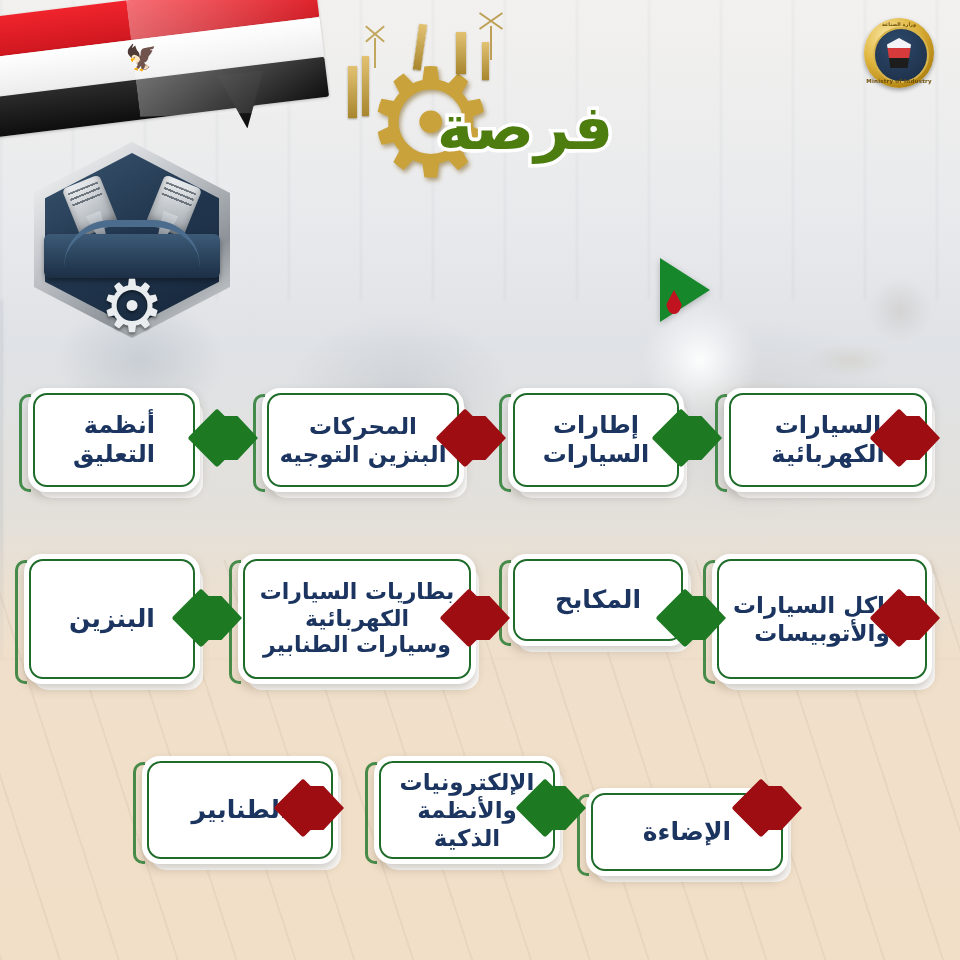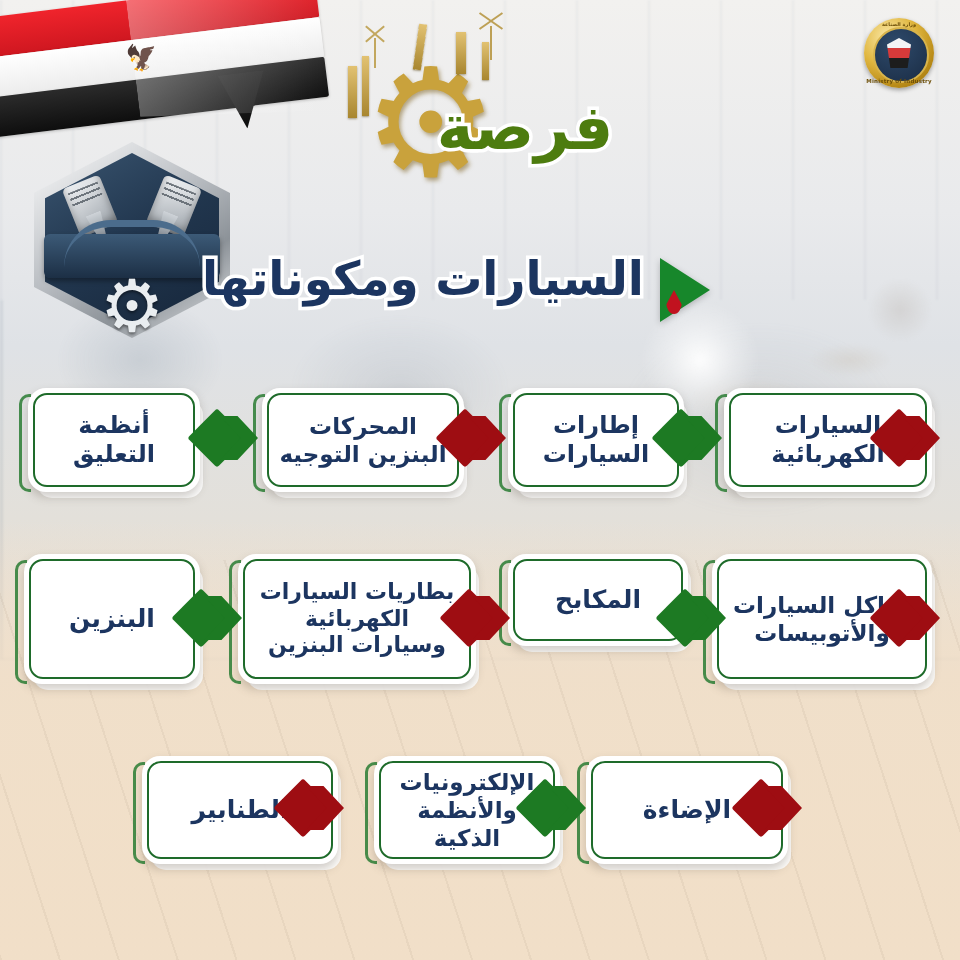--- a/index.html
+++ b/index.html
@@ -196,21 +196,20 @@
 
 
   <div class="seal">
     <div class="disc"></div>
     <div class="eagle2"></div>
     <div class="ar">وزارة الصناعة</div>
     <div class="en">Ministry of Industry</div>
   </div>
 
   <div class="hl hl-1">فرصة</div>
-  <div class="hl hl-3">السيارات ومكوناتها</div>
   <div class="tri"></div>
   <div class="drop"></div>
 
   <div id="flow">
       <div class="box" style="left: 724px; top: 388px; width: 208px; height: 104px;">
         <div class="txt" style="font-size: 24px;">السيارات
 الكهربائية</div>
       </div>
       <div class="arrow red" style="left: 878px; top: 412px;">
         <div class="dia"></div>
@@ -226,21 +225,21 @@
       </div>
       <div class="box" style="left: 262px; top: 388px; width: 202px; height: 104px;">
         <div class="txt" style="font-size: 23px;">المحركات
 البنزين التوجيه</div>
       </div>
       <div class="arrow red" style="left: 444px; top: 412px;">
         <div class="dia"></div>
         <div class="chev"></div>
       </div>
       <div class="box" style="left: 28px; top: 388px; width: 172px; height: 104px;">
-        <div class="txt" style="font-size: 24px;">أنظمة
+        <div class="txt" style="font-size: 24px; text-align: right;">أنظمة
 التعليق</div>
       </div>
       <div class="arrow green" style="left: 196px; top: 412px;">
         <div class="dia"></div>
         <div class="chev"></div>
       </div>
       <div class="box" style="left: 712px; top: 554px; width: 220px; height: 130px;">
         <div class="txt" style="font-size: 23px;">هياكل السيارات
 والأتوبيسات</div>
       </div>
@@ -251,34 +250,34 @@
       <div class="box" style="left: 508px; top: 554px; width: 180px; height: 92px;">
         <div class="txt" style="font-size: 25px;">المكابح</div>
       </div>
       <div class="arrow green" style="left: 664px; top: 592px;">
         <div class="dia"></div>
         <div class="chev"></div>
       </div>
       <div class="box" style="left: 238px; top: 554px; width: 238px; height: 130px;">
         <div class="txt" style="font-size: 22px;">بطاريات السيارات
 الكهربائية
-وسيارات البنزين</div>
+وسيارات الطنابير</div>
       </div>
       <div class="arrow red" style="left: 448px; top: 592px;">
         <div class="dia"></div>
         <div class="chev"></div>
       </div>
       <div class="box" style="left: 24px; top: 554px; width: 176px; height: 130px;">
         <div class="txt" style="font-size: 25px;">البنزين</div>
       </div>
       <div class="arrow green" style="left: 180px; top: 592px;">
         <div class="dia"></div>
         <div class="chev"></div>
       </div>
-      <div class="box" style="left: 586px; top: 756px; width: 202px; height: 108px;">
+      <div class="box" style="left: 586px; top: 788px; width: 202px; height: 88px;">
         <div class="txt" style="font-size: 25px;">الإضاءة</div>
       </div>
       <div class="arrow red" style="left: 740px; top: 782px;">
         <div class="dia"></div>
         <div class="chev"></div>
       </div>
       <div class="box" style="left: 374px; top: 756px; width: 186px; height: 108px;">
         <div class="txt" style="font-size: 23px;">الإلكترونيات
 والأنظمة الذكية</div>
       </div>

